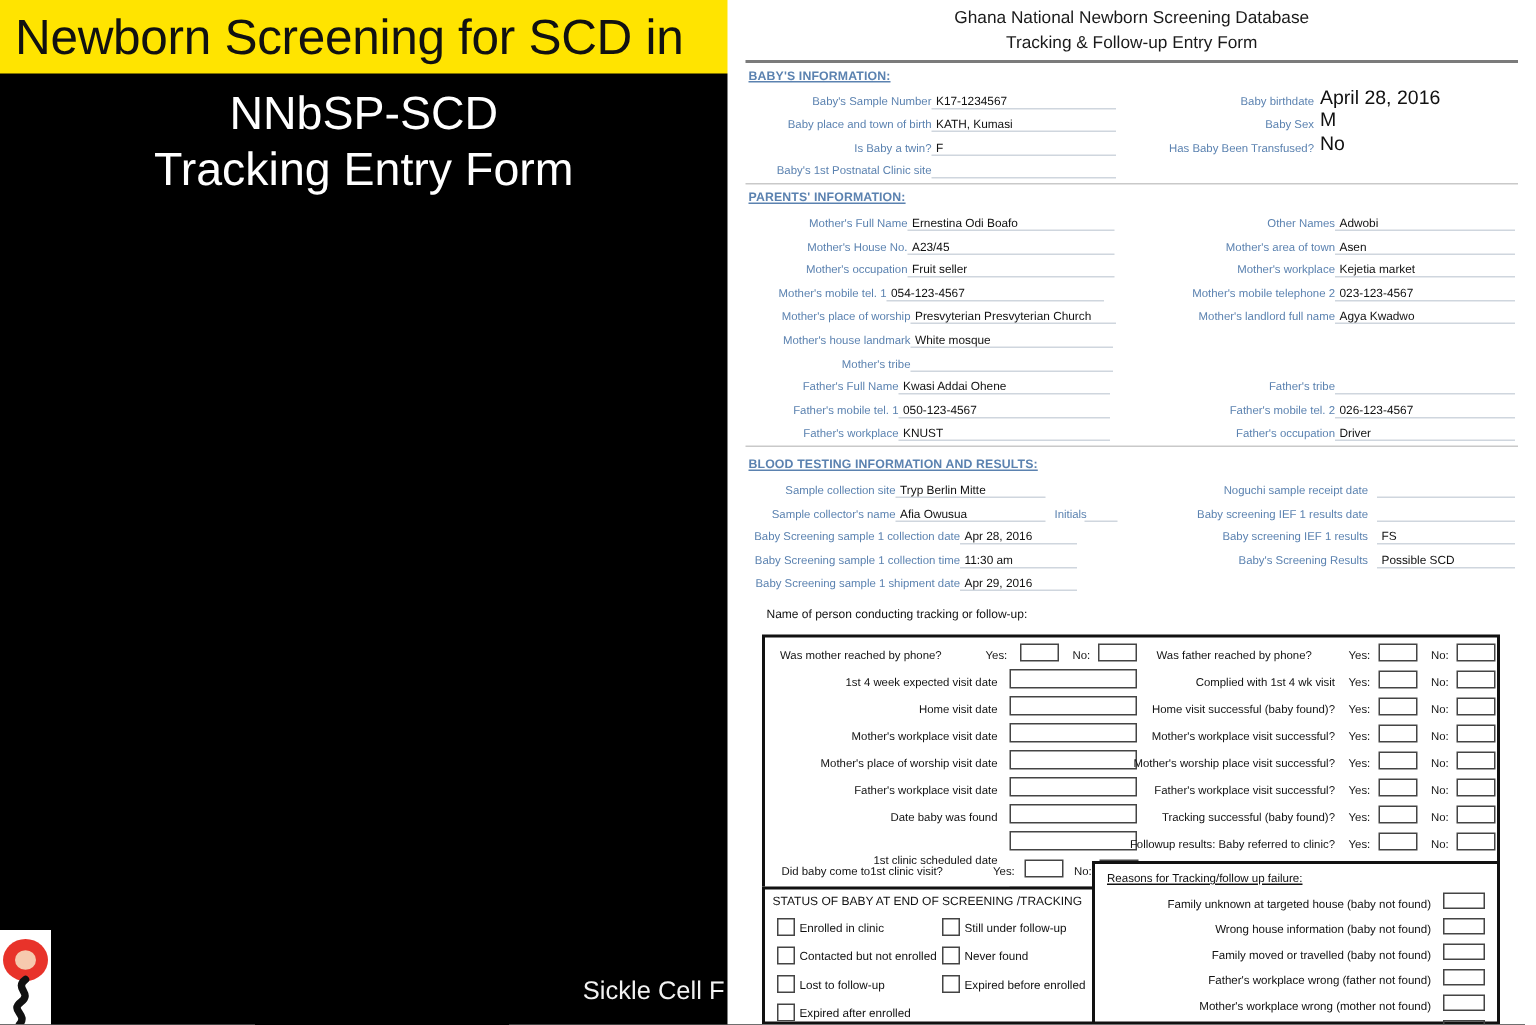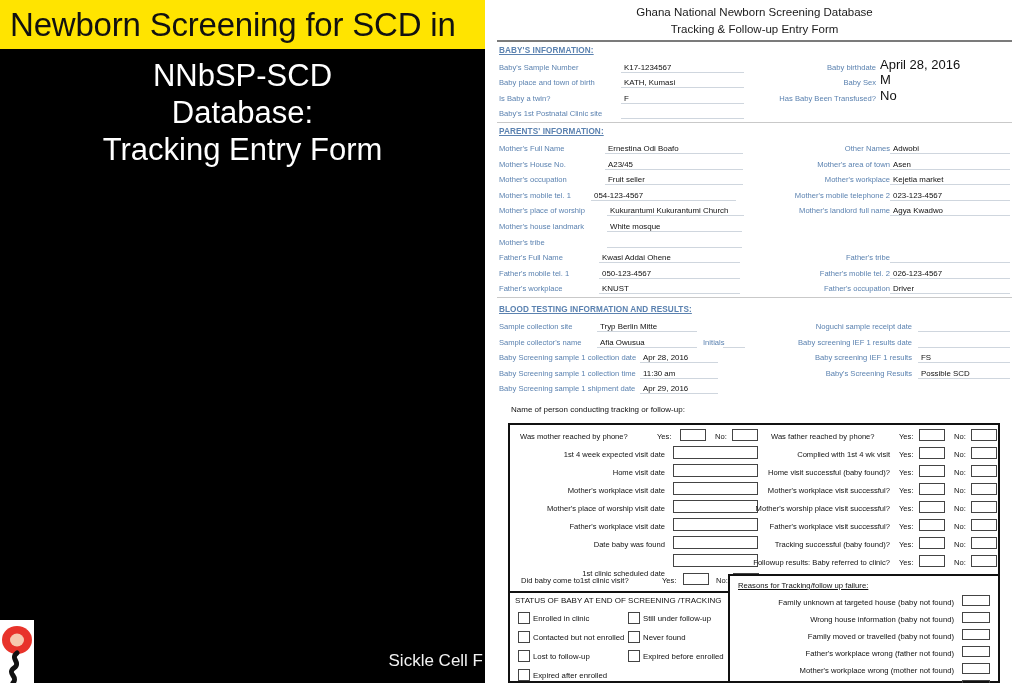--- a/index.html
+++ b/index.html
@@ -55,21 +55,21 @@
   .rule{height:2px;background:#7b7b7b;margin:5px 12px 0 12px;}
   .rule.thin{height:1px;background:#c9c9c9;}
 
   .sec-head{
     color:#5b82b0;font-size:8.2px;text-decoration:underline;
     margin:4px 0 2px 14px;font-weight:bold;letter-spacing:.1px;
   }
 
   .rows{margin:0 14px;}
   .frow{display:flex;align-items:flex-end;height:15.6px;}
-  .lbl{color:#5b82b0;font-size:7.6px;white-space:nowrap;padding-bottom:1px;}
+  .lbl{color:#5b82b0;font-size:7.6px;white-space:nowrap;padding-bottom:1px;text-align:right;}
   .lbl.r{text-align:right;}
   .val{color:#111;font-size:13px;white-space:nowrap;padding-bottom:1px;padding-left:4px;}
   .line{
     flex:1 1 auto;border-bottom:1px solid #cfd6de;height:11px;min-width:8px;
     position:relative;
   }
   .line .lv{
     position:absolute;left:3px;bottom:0px;font-size:7.9px;color:#111;white-space:nowrap;
   }
   .sp{width:10px;flex:0 0 auto;}
@@ -106,21 +106,20 @@
 <body>
 
 <div id="stage">
 
   <div class="banner">
     <div class="banner-text">Newborn Screening for SCD in</div>
   </div>
 
   <div class="slide-title">
     <div>NNbSP-SCD</div>
-    <div>Database:</div>
     <div>Tracking Entry Form</div>
   </div>
 
   <div class="footer-text">Sickle Cell F</div>
 
   <div class="logo-box">
     <svg width="34" height="63" viewBox="0 0 34 63">
       <ellipse cx="17" cy="20" rx="15" ry="14" fill="#e8332a"></ellipse>
       <ellipse cx="17" cy="20" rx="7" ry="6.5" fill="#f6c9ae"></ellipse>
       <path d="M17 33 C9 39 22 42 14 48 C6 54 19 56 13 63" stroke="#111" stroke-width="5" fill="none" stroke-linecap="round"></path>
@@ -226,21 +225,21 @@
         <span class="sp"></span>
         <span class="lbl r" style="flex:1">Mother's mobile telephone 2</span>
         <span class="line" style="max-width:120px">
             <span class="lv">023-123-4567</span>
           </span>
       </div>
 
       <div class="frow">
         <span class="lbl" style="width:108px">Mother's place of worship</span>
         <span class="line" style="max-width:158px">
-            <span class="lv">Kukurantumi Kukurantumi Church</span>
+            <span class="lv">Presvyterian Presvyterian Church</span>
           </span>
         <span class="sp"></span>
         <span class="lbl r" style="flex:1">Mother's landlord full name</span>
         <span class="line" style="max-width:120px">
             <span class="lv">Agya Kwadwo</span>
           </span>
       </div>
 
       <div class="frow">
         <span class="lbl" style="width:108px">Mother's house landmark</span>

